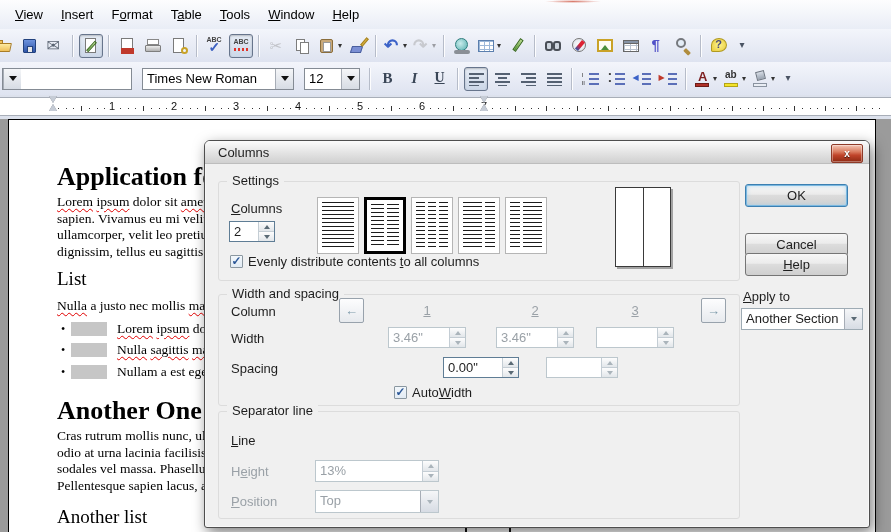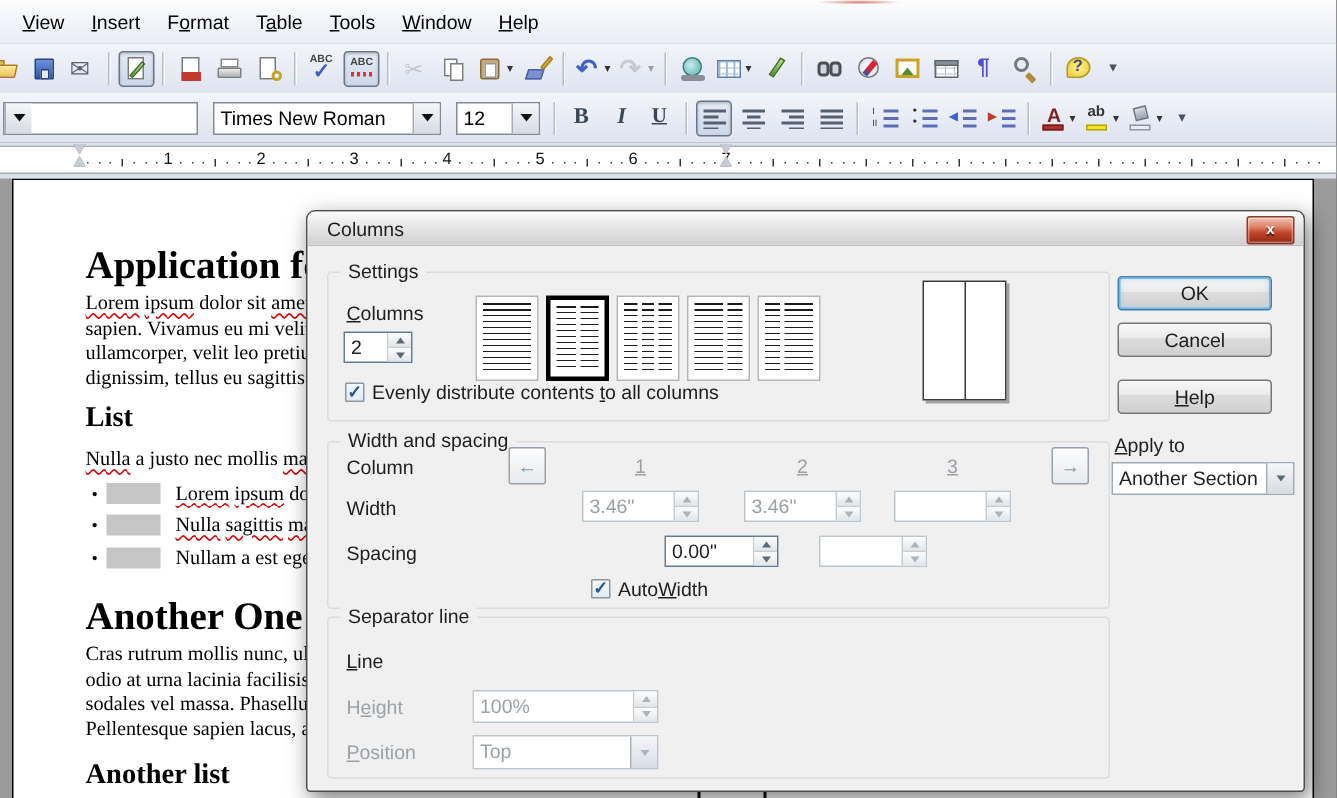--- a/index.html
+++ b/index.html
@@ -139,21 +139,21 @@
      border-left:4.5px solid transparent;border-right:4.5px solid transparent;border-bottom:7px solid #c6ccd6;
      filter:drop-shadow(0 0 .5px #6e7480);}
 
   
   .docarea{position:absolute;left:0;right:0;top:119px;bottom:0;background:#9b9b9b;}
   .page{position:absolute;left:8px;top:0;width:868px;height:430px;background:#fff;
         border:1px solid #000;box-sizing:border-box;}
   .doc-text{position:absolute;left:48px;top:0;right:10px;font-family:"Liberation Serif","DejaVu Serif",serif;color:#000;}
   .dblock{position:absolute;left:0;white-space:pre;}
   .dh1{font-size:26px;font-weight:bold;}
-  .dh2{font-size:19px;font-weight:bold;}
+  .dh2{font-size:19px;font-weight:normal;}
   .dp{font-size:13.5px;line-height:16.5px;}
   .sp{text-decoration:underline;text-decoration-style:wavy;text-decoration-color:#e00000;text-decoration-thickness:1px;text-underline-offset:2px;}
   .brow{height:21.5px;display:flex;align-items:center;font-size:13.5px;}
   .bdot{width:10px;margin-left:4px;font-size:12px;}
   .graybox{display:inline-block;width:36px;height:14px;background:#c6c6c6;margin-right:10px;}
   .below-mark{position:absolute;width:2px;height:6px;background:#111;}
 
   
   .dialog{position:absolute;left:204px;top:140px;width:664px;height:386px;z-index:20;
           background:#f0f0f0;border:1px solid #4e4e4e;border-radius:6px 6px 3px 3px;
@@ -564,21 +564,21 @@
       </div><div class="preset" style="left: 300px;">
         <div class="pcol" style="flex: 1 1 0%;"></div>
         <div class="pcol" style="flex: 2 1 0%;"></div>
       </div><span id="presets-host"></span>
     <span class="cb" style="left:25px;top:114px;"></span>
     <span class="dlg-label" style="left:43px;top:113px;">Evenly distribute contents <u>t</u>o all columns</span>
 
     <div class="preview"></div>
 
     <div class="pbtn default" style="left:540px;top:43px;">OK</div>
-    <div class="pbtn" style="left:540px;top:74px;">Cancel</div>
+    <div class="pbtn" style="left:540px;top:92px;">Cancel</div>
     <div class="pbtn" style="left:540px;top:112px;"><u>H</u>elp</div>
 
     <span class="dlg-label" style="left:538px;top:148px;"><u>A</u>pply to</span>
     <div class="drop" style="left:536px;top:167px;width:122px;height:22px;">
       <span class="sval">Another Section</span>
       <span class="dbtn">
           <i class="tri-dn"></i>
         </span>
     </div>
 
@@ -654,21 +654,21 @@
     <span class="cb" style="left:189px;top:245px;"></span>
     <span class="dlg-label" style="left:207px;top:244px;">Auto<u>W</u>idth</span>
 
     
     <div class="grp" style="left:13px;top:270px;width:520px;height:106px;">
       <span class="legend">Separator line</span>
     </div>
     <span class="dlg-label" style="left:26px;top:292px;"><u>L</u>ine</span>
     <span class="dlg-label dis" style="left:26px;top:323px;">H<u>e</u>ight</span>
     <div class="spin disabled" style="left:110px;top:319px;width:124px;height:22px;">
-      <span class="sval">100%</span>
+      <span class="sval">13%</span>
       <span class="sbtns">
           <span class="sb">
             <i class="tri-up"></i>
           </span>
           <span class="sb">
             <i class="tri-dn"></i>
           </span>
         </span>
     </div>
     <span class="dlg-label dis" style="left:26px;top:353px;"><u>P</u>osition</span>

